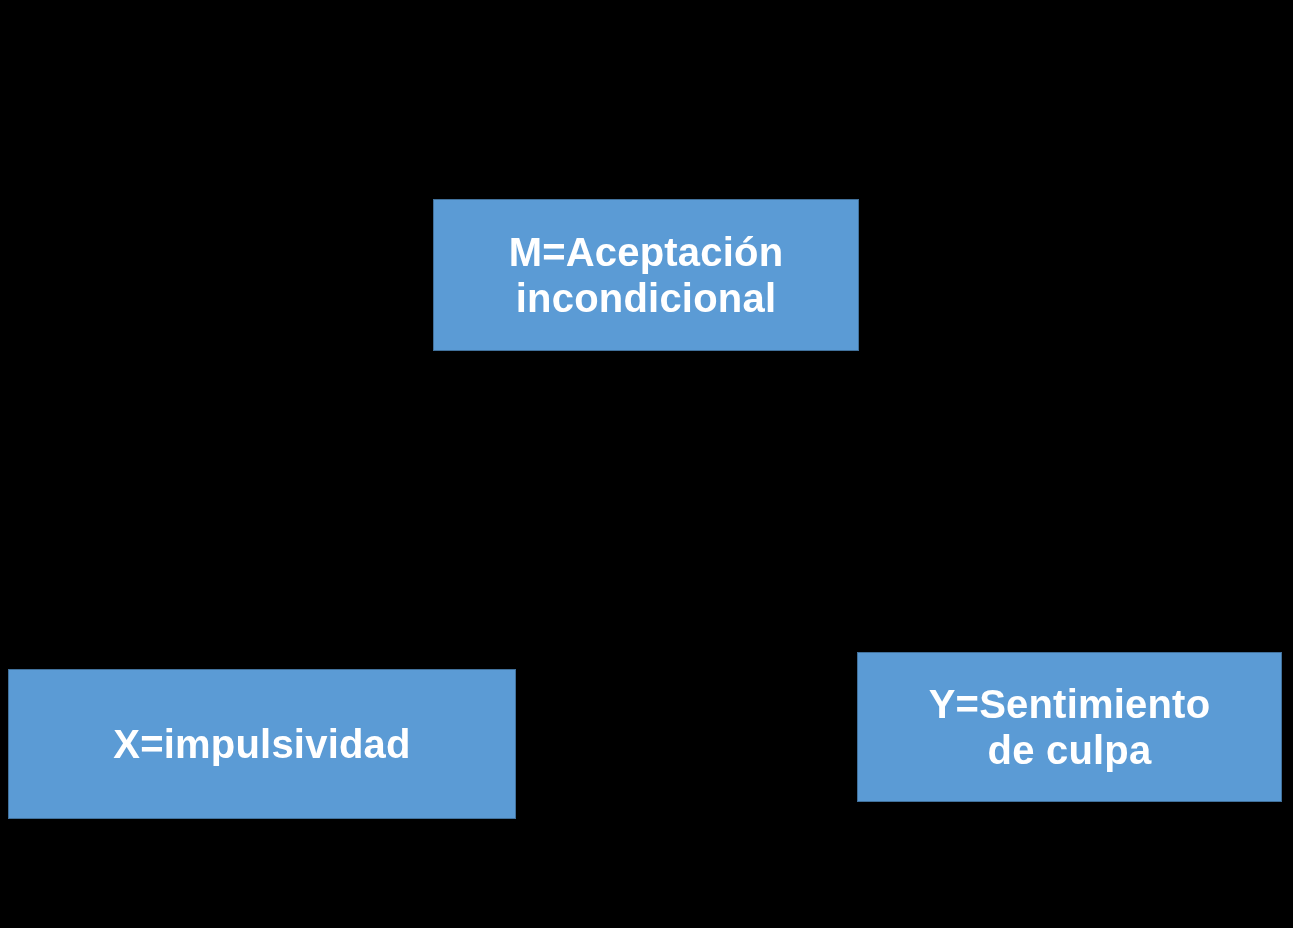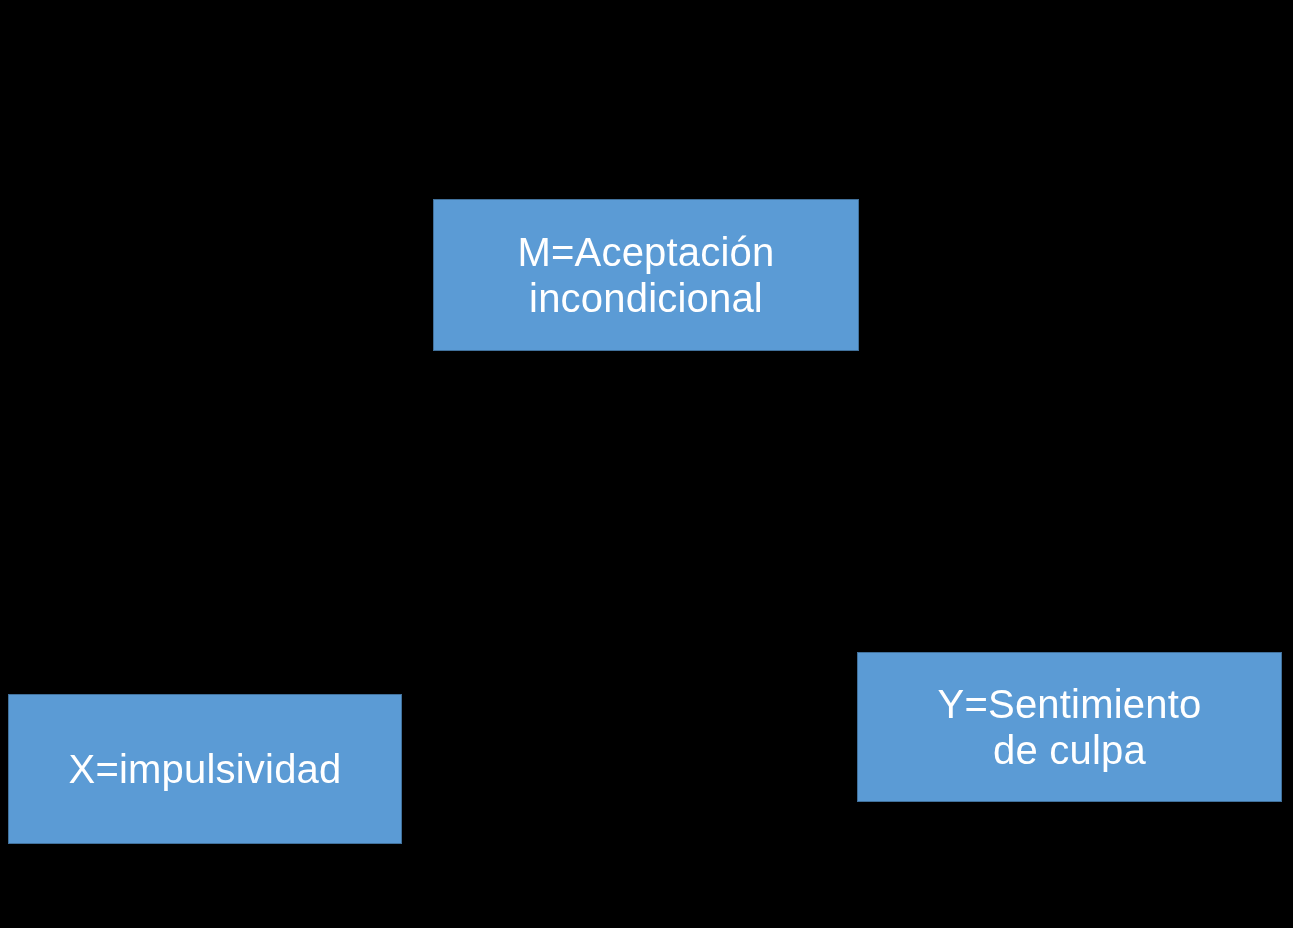--- a/index.html
+++ b/index.html
@@ -20,36 +20,36 @@
     position: absolute;
     box-sizing: border-box;
     background: #5B9BD5;
     border: 1px solid #41719C;
     color: #FFFFFF;
     display: flex;
     align-items: center;
     justify-content: center;
     text-align: center;
     line-height: 1.16;
-    font-weight: 400;
+    font-weight: 700;
     letter-spacing: 0.2px;
     white-space: pre-line;
     padding: 0 12px;
   }
   #node-m {
     left: 433px;
     top: 199px;
     width: 426px;
     height: 152px;
     font-size: 40px;
   }
   #node-x {
     left: 8px;
-    top: 694px;
-    width: 394px;
+    top: 669px;
+    width: 508px;
     height: 150px;
     font-size: 40px;
   }
   #node-y {
     left: 857px;
     top: 652px;
     width: 425px;
     height: 150px;
     font-size: 40px;
   }

